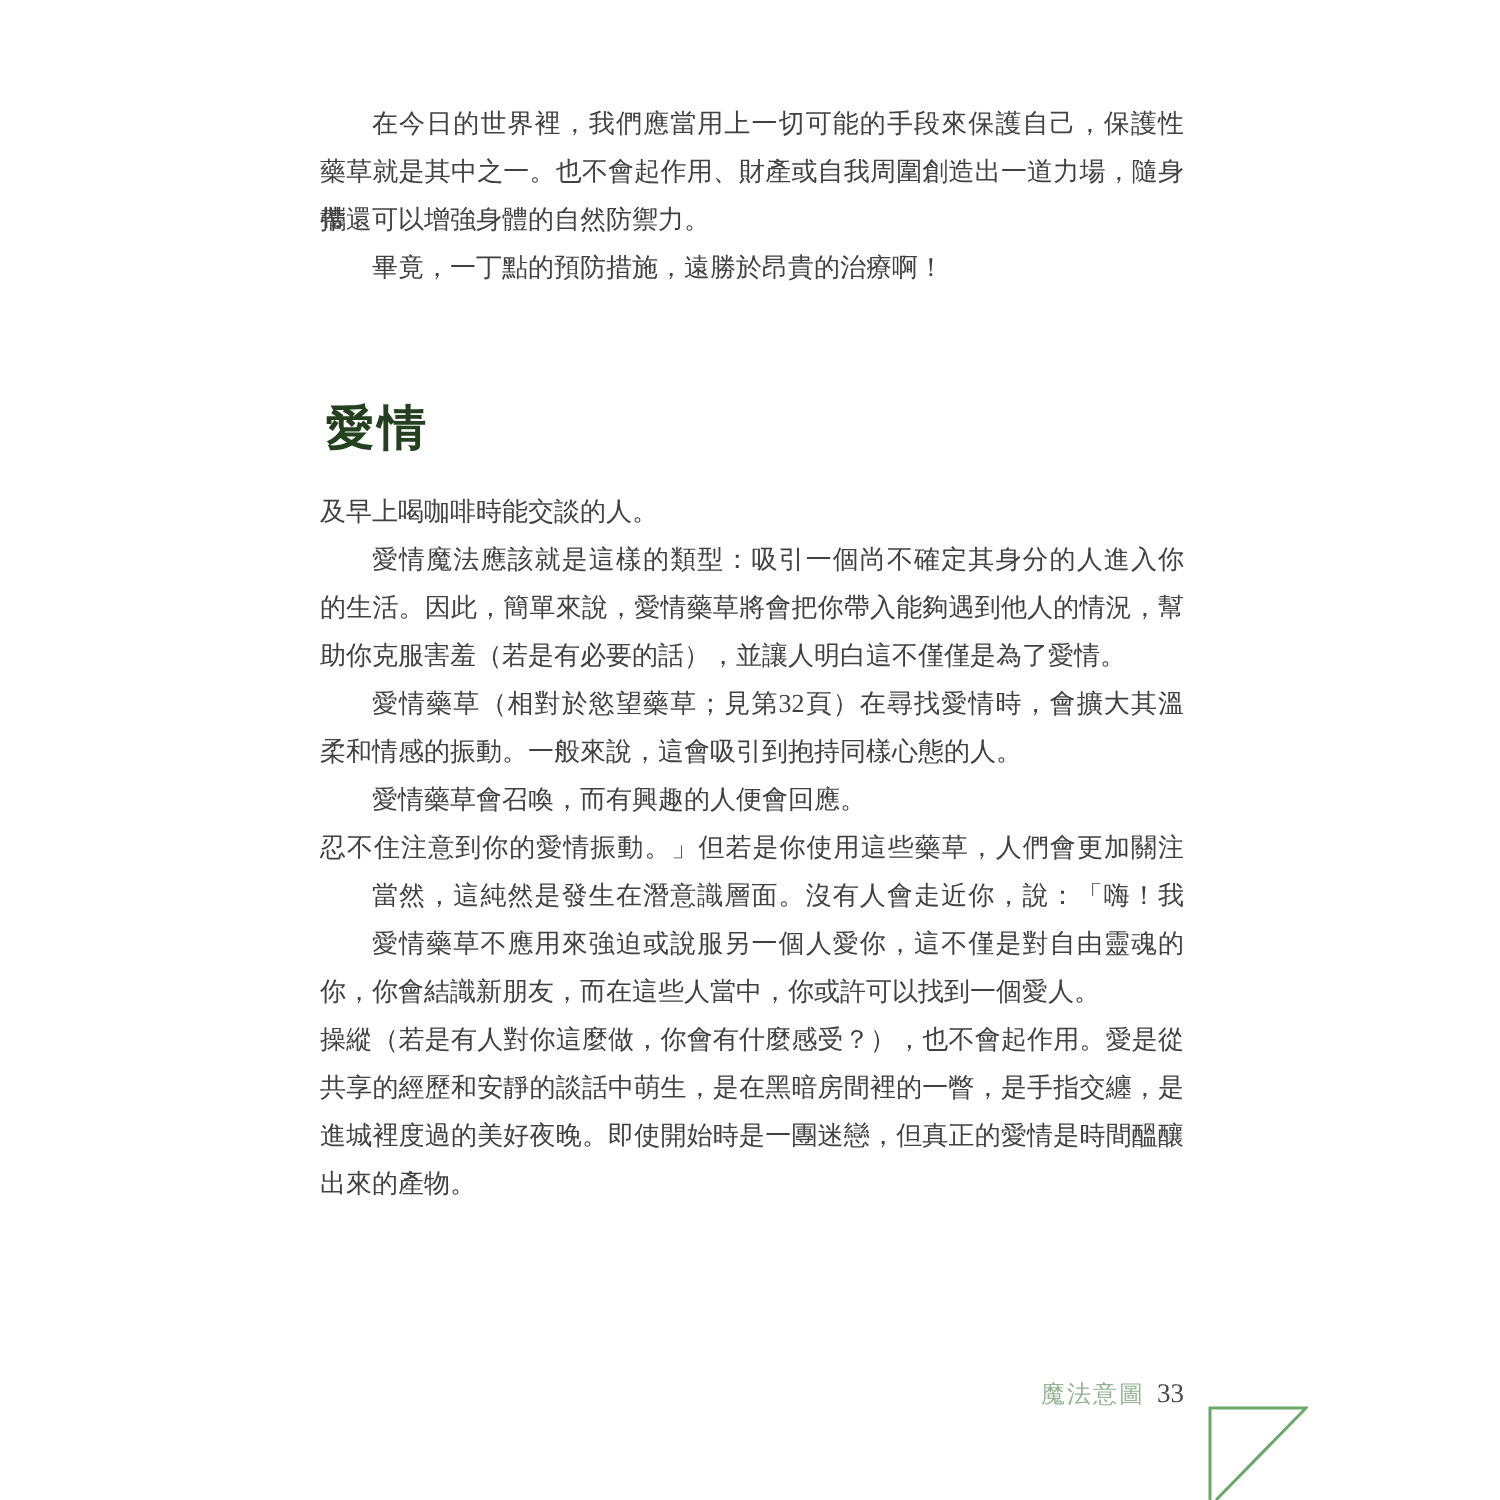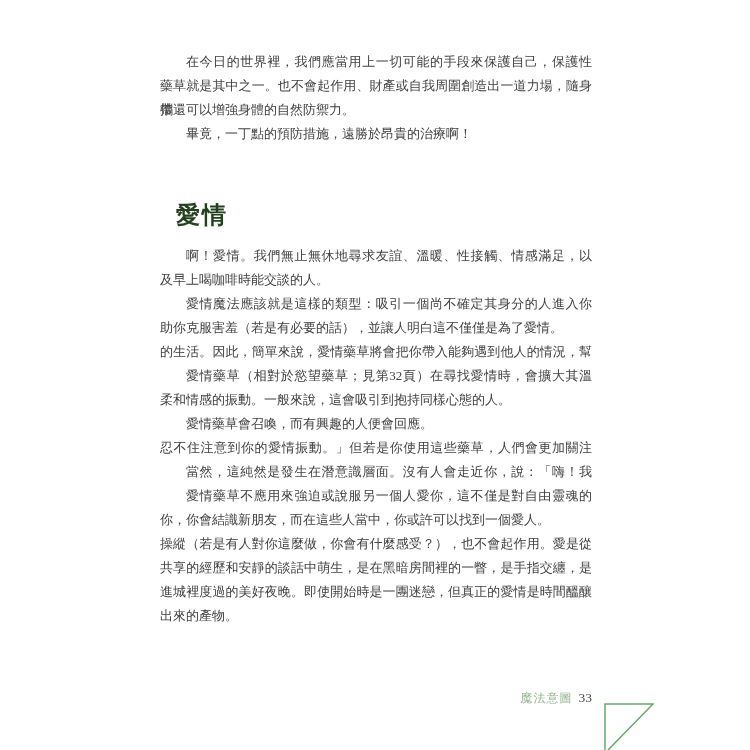--- a/index.html
+++ b/index.html
@@ -19,21 +19,21 @@
     height:24px;white-space:nowrap;
     text-align:left;
   }
   .line.fill{
     white-space:normal;
     text-align:justify;
     text-align-last:justify;
   }
   .line.indent{text-indent:2em;}
   .section-heading{
-    margin:54px 0 14px 16px;
+    margin:54px 0 14px 3px;
     font-size:24px;line-height:30px;height:30px;
     font-weight:bold;
     color:#24411f;
     letter-spacing:2px;
   }
   .footer{
     position:absolute;top:688px;left:0;width:592px;
     text-align:right;white-space:nowrap;
   }
   .footer-label{
@@ -56,25 +56,24 @@
 
   <div class="content">
 
     <div class="line indent fill">在今日的世界裡，我們應當用上一切可能的手段來保護自己，保護性</div>
     <div class="line fill">藥草就是其中之一。也不會起作用、財產或自我周圍創造出一道力場，隨身攜</div>
     <div class="line">帶還可以增強身體的自然防禦力。</div>
     <div class="line indent">畢竟，一丁點的預防措施，遠勝於昂貴的治療啊！</div>
 
     <div class="section-heading">愛情</div>
 
-    <div class="line indent fill">啊！愛情。我們無止無休地尋求友誼、溫暖、性接觸、情感滿足，以</div>
     <div class="line">及早上喝咖啡時能交談的人。</div>
     <div class="line indent fill">愛情魔法應該就是這樣的類型：吸引一個尚不確定其身分的人進入你</div>
+    <div class="line fill">的生活。因此，簡單來說，愛情藥草將會把你帶入能夠遇到他人的情況，幫</div>
     <div class="line">助你克服害羞（若是有必要的話），並讓人明白這不僅僅是為了愛情。</div>
-    <div class="line fill">的生活。因此，簡單來說，愛情藥草將會把你帶入能夠遇到他人的情況，幫</div>
     <div class="line indent fill">愛情藥草（相對於慾望藥草；見第32頁）在尋找愛情時，會擴大其溫</div>
     <div class="line">柔和情感的振動。一般來說，這會吸引到抱持同樣心態的人。</div>
     <div class="line indent">愛情藥草會召喚，而有興趣的人便會回應。</div>
     <div class="line fill">忍不住注意到你的愛情振動。」但若是你使用這些藥草，人們會更加關注</div>
     <div class="line indent fill">當然，這純然是發生在潛意識層面。沒有人會走近你，說：「嗨！我</div>
     <div class="line indent fill">愛情藥草不應用來強迫或說服另一個人愛你，這不僅是對自由靈魂的</div>
     <div class="line">你，你會結識新朋友，而在這些人當中，你或許可以找到一個愛人。</div>
     <div class="line fill">操縱（若是有人對你這麼做，你會有什麼感受？），也不會起作用。愛是從</div>
     <div class="line fill">共享的經歷和安靜的談話中萌生，是在黑暗房間裡的一瞥，是手指交纏，是</div>
     <div class="line fill">進城裡度過的美好夜晚。即使開始時是一團迷戀，但真正的愛情是時間醞釀</div>

